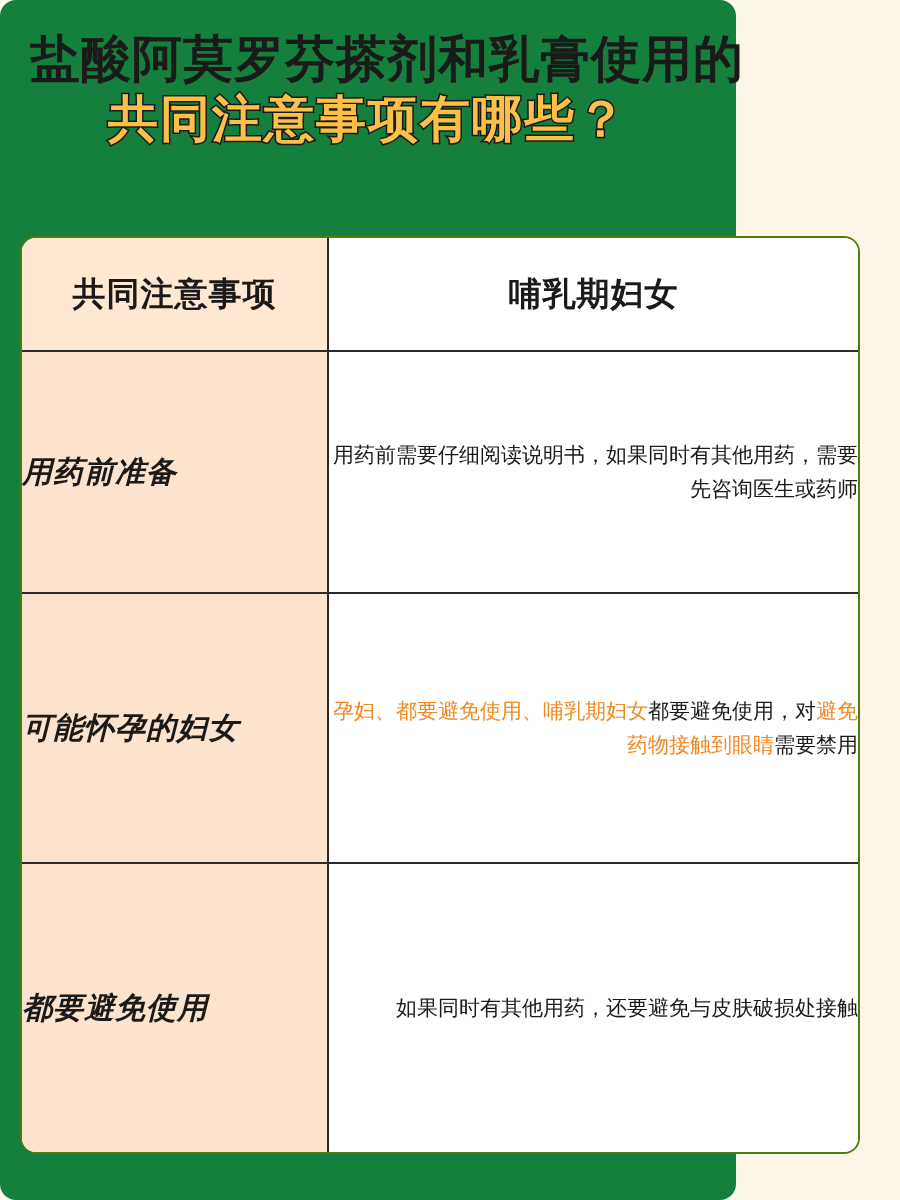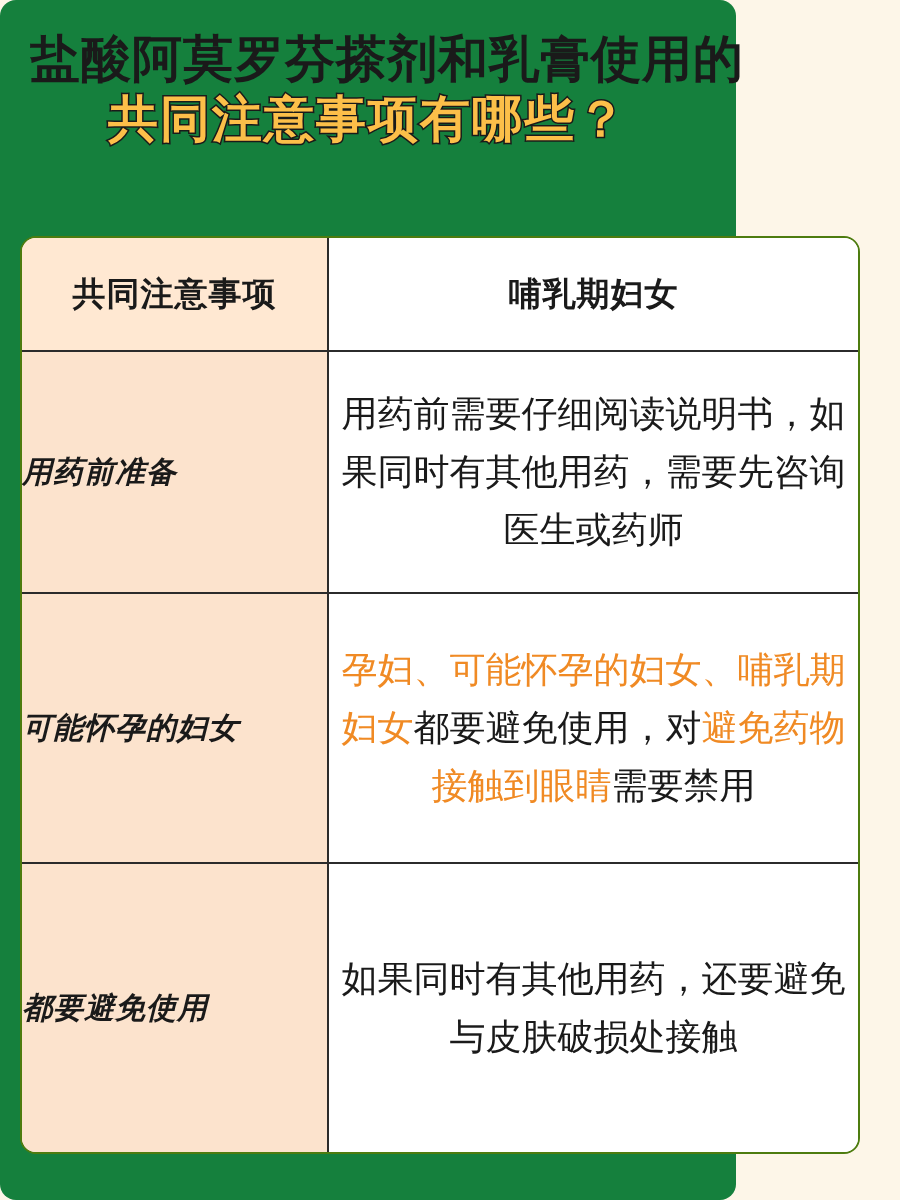--- a/index.html
+++ b/index.html
@@ -106,24 +106,24 @@
     font-size: 30px;
     font-weight: bold;
     color: #1a1a1a;
     letter-spacing: 1px;
     padding: 18px 8px;
     font-style: italic;
   }
   td.desc {
     background: #ffffff;
     padding: 26px 26px 26px 30px;
-    font-size: 36px;
+    font-size: 21px;
     line-height: 1.62;
     color: #1a1a1a;
-    text-align: center;
+    text-align: right;
   }
   .row-1 td { height: 240px; }
   .row-2 td { height: 268px; }
   .row-3 td { height: 288px; }
 
   .hl {
     color: #f08a24;
   }
 </style>
 </head>
@@ -146,21 +146,21 @@
         <tr>
           <th class="th-left">共同注意事项</th>
           <th class="th-right">哺乳期妇女</th>
         </tr>
         <tr class="row-1">
           <td class="cat">用药前准备</td>
           <td class="desc"><span>用药前需要仔细阅读说明书，如果同时有其他用药，需要先咨询医生或药师</span></td>
         </tr>
         <tr class="row-2">
           <td class="cat">可能怀孕的妇女</td>
-          <td class="desc"><span class="hl">孕妇、可能怀孕的妇女、哺乳期妇女</span><span>都要避免使用，对</span><span class="hl">避免药物接触到眼睛</span><span>需要禁用</span></td>
+          <td class="desc"><span class="hl">孕妇、都要避免使用、哺乳期妇女</span><span>都要避免使用，对</span><span class="hl">避免药物接触到眼睛</span><span>需要禁用</span></td>
         </tr>
         <tr class="row-3">
           <td class="cat">都要避免使用</td>
           <td class="desc"><span>如果同时有其他用药，还要避免与皮肤破损处接触</span></td>
         </tr>
       </tbody>
     </table>
   </div>
 
 </div>

